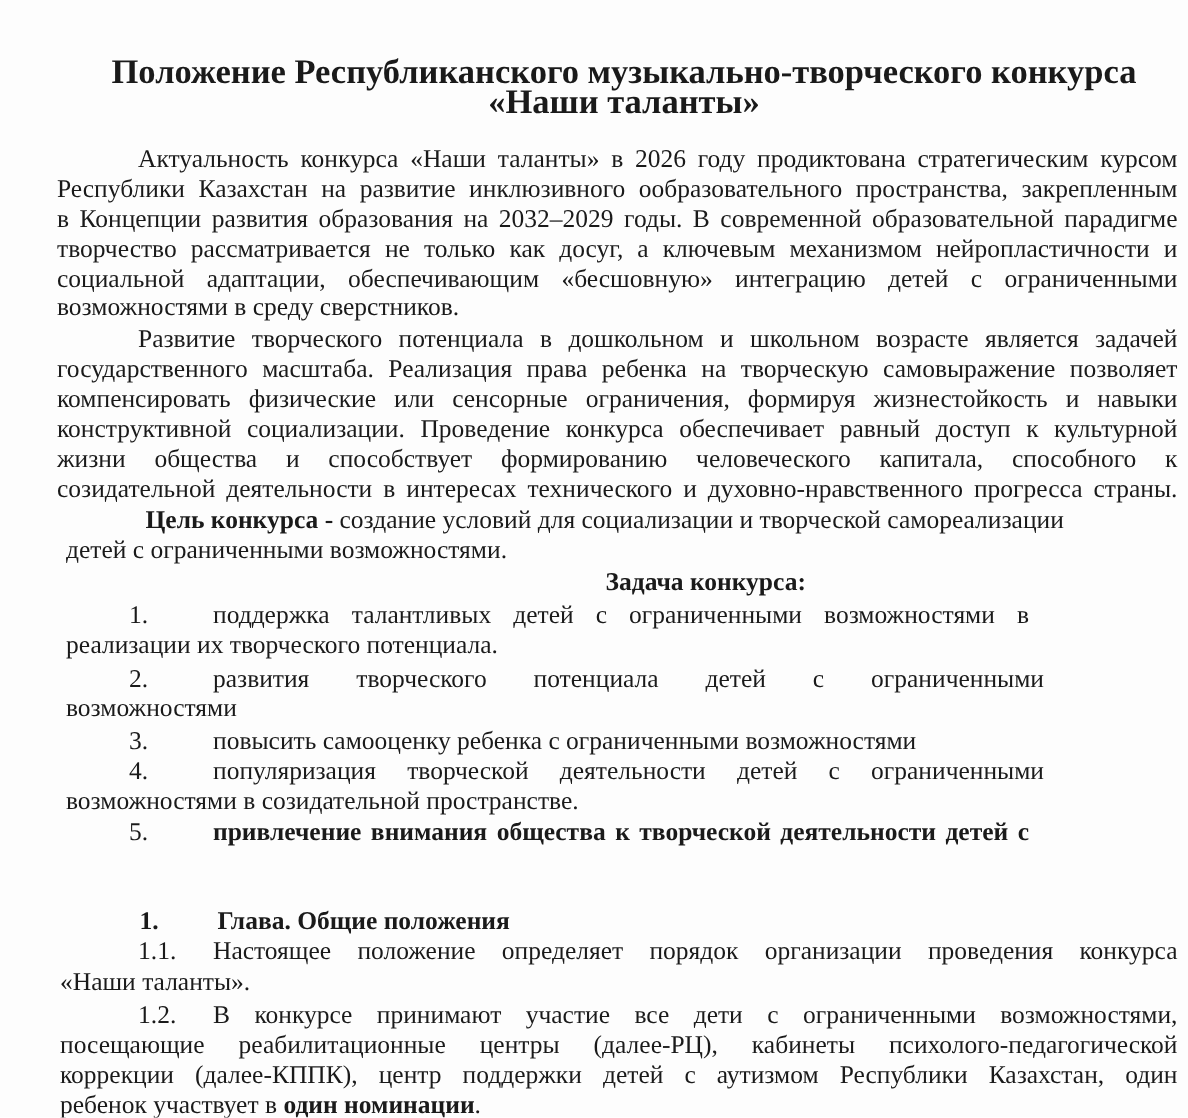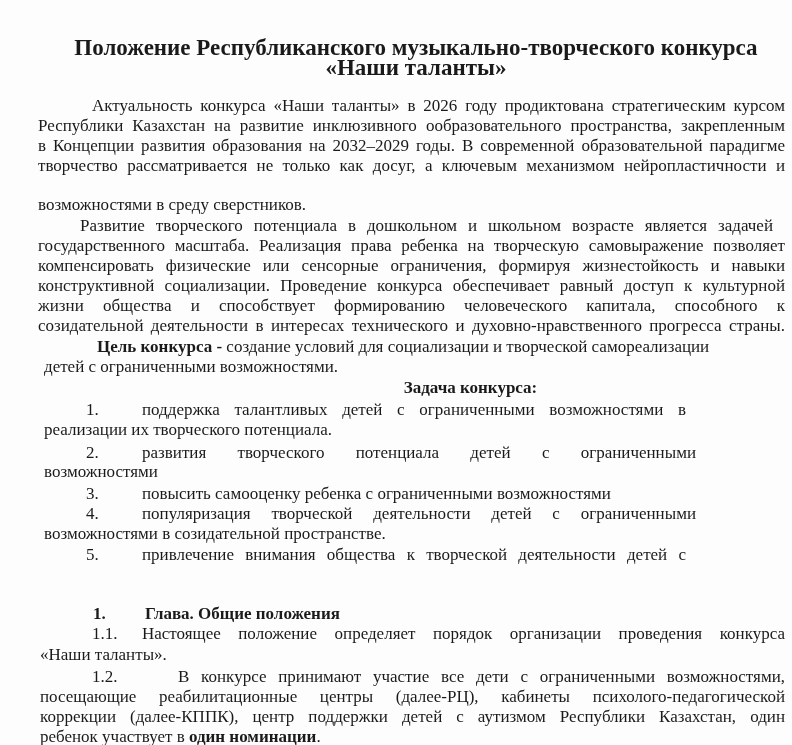--- a/index.html
+++ b/index.html
@@ -21,23 +21,24 @@
 
 <div class="page">
 
   <div class="title t1">Положение Республиканского музыкально-творческого конкурса</div>
   <div class="title t2">«Наши таланты»</div>
 
   <div class="line just" style="top:96px; left:92px; width:693px;">Актуальность конкурса «Наши таланты» в 2026 году продиктована стратегическим курсом</div>
   <div class="line just" style="top:116px;">Республики Казахстан на развитие инклюзивного ообразовательного пространства, закрепленным</div>
   <div class="line just" style="top:136px;">в Концепции развития образования на 2032–2029 годы. В современной образовательной парадигме</div>
   <div class="line just" style="top:156px;">творчество рассматривается не только как досуг, а ключевым механизмом нейропластичности и</div>
+  <div class="line just" style="top:176px;">социальной адаптации, обеспечивающим «бесшовную» интеграцию детей с ограниченными</div>
   <div class="line" style="top:195px;">возможностями в среду сверстников.</div>
 
-  <div class="line just" style="top:216px; left:80px; width:693px;">Развитие творческого потенциала в дошкольном и школьном возрасте является задачей</div>
+  <div class="line just" style="top:216px; left:92px; width:693px;">Развитие творческого потенциала в дошкольном и школьном возрасте является задачей</div>
   <div class="line just" style="top:236px;">государственного масштаба. Реализация права ребенка на творческую самовыражение позволяет</div>
   <div class="line just" style="top:256px;">компенсировать физические или сенсорные ограничения, формируя жизнестойкость и навыки</div>
   <div class="line just" style="top:276px;">конструктивной социализации. Проведение конкурса обеспечивает равный доступ к культурной</div>
   <div class="line just" style="top:296px;">жизни общества и способствует формированию человеческого капитала, способного к</div>
   <div class="line just" style="top:316px;">созидательной деятельности в интересах технического и духовно-нравственного прогресса страны.</div>
 
   <div class="line" style="top:337px; left:97px; width:660px;">
     <span class="b">Цель конкурса -</span><span> создание условий для социализации и творческой самореализации</span>
   </div>
   <div class="line" style="top:357px; left:44px;">детей с ограниченными возможностями.</div>
@@ -62,35 +63,35 @@
   </div>
 
   <div class="line" style="top:504px; left:86px; width:610px; white-space:normal; display:flex;">
     <span class="num">4.</span>
     <span style="flex:1; text-align:justify; text-align-last:justify;">популяризация творческой деятельности детей с ограниченными</span>
   </div>
   <div class="line" style="top:524px; left:44px;">возможностями в созидательной пространстве.</div>
 
   <div class="line" style="top:545px; left:86px; width:600px; white-space:normal; display:flex;">
     <span class="num">5.</span>
-    <span style="flex:1; text-align:justify; text-align-last:justify;">привлечение внимания общества к творческой деятельности детей с</span>
+    <span style="flex:1; text-align:justify; text-align-last:justify;font-weight:bold;">привлечение внимания общества к творческой деятельности детей с</span>
   </div>
 
   <div class="line" style="top:604px; left:93px; display:flex;">
     <span class="cnum">1.</span>
     <span class="b">Глава. Общие положения</span>
   </div>
 
   <div class="line" style="top:624px; left:92px; width:693px; white-space:normal; display:flex;">
     <span class="num2">1.1.</span>
     <span style="flex:1; text-align:justify; text-align-last:justify;">Настоящее положение определяет порядок организации проведения конкурса</span>
   </div>
   <div class="line" style="top:645px; left:40px;">«Наши таланты».</div>
 
-  <div class="line" style="top:667px; left:92px; width:693px; white-space:normal; display:flex;gap:36px;">
+  <div class="line" style="top:667px; left:92px; width:693px; white-space:normal; display:flex;">
     <span class="num2">1.2.</span>
     <span style="flex:1; text-align:justify; text-align-last:justify;">В конкурсе принимают участие все дети с ограниченными возможностями,</span>
   </div>
   <div class="line just" style="top:687px; left:40px; width:745px;">посещающие реабилитационные центры (далее-РЦ), кабинеты психолого-педагогической</div>
   <div class="line just" style="top:707px; left:40px; width:745px;">коррекции (далее-КППК), центр поддержки детей с аутизмом Республики Казахстан, один</div>
   <div class="line" style="top:727px; left:40px; white-space:pre;"><span>ребенок участвует в </span><span class="b">один номинации</span><span>.</span></div>
 
 </div>
 
 </body></html>

